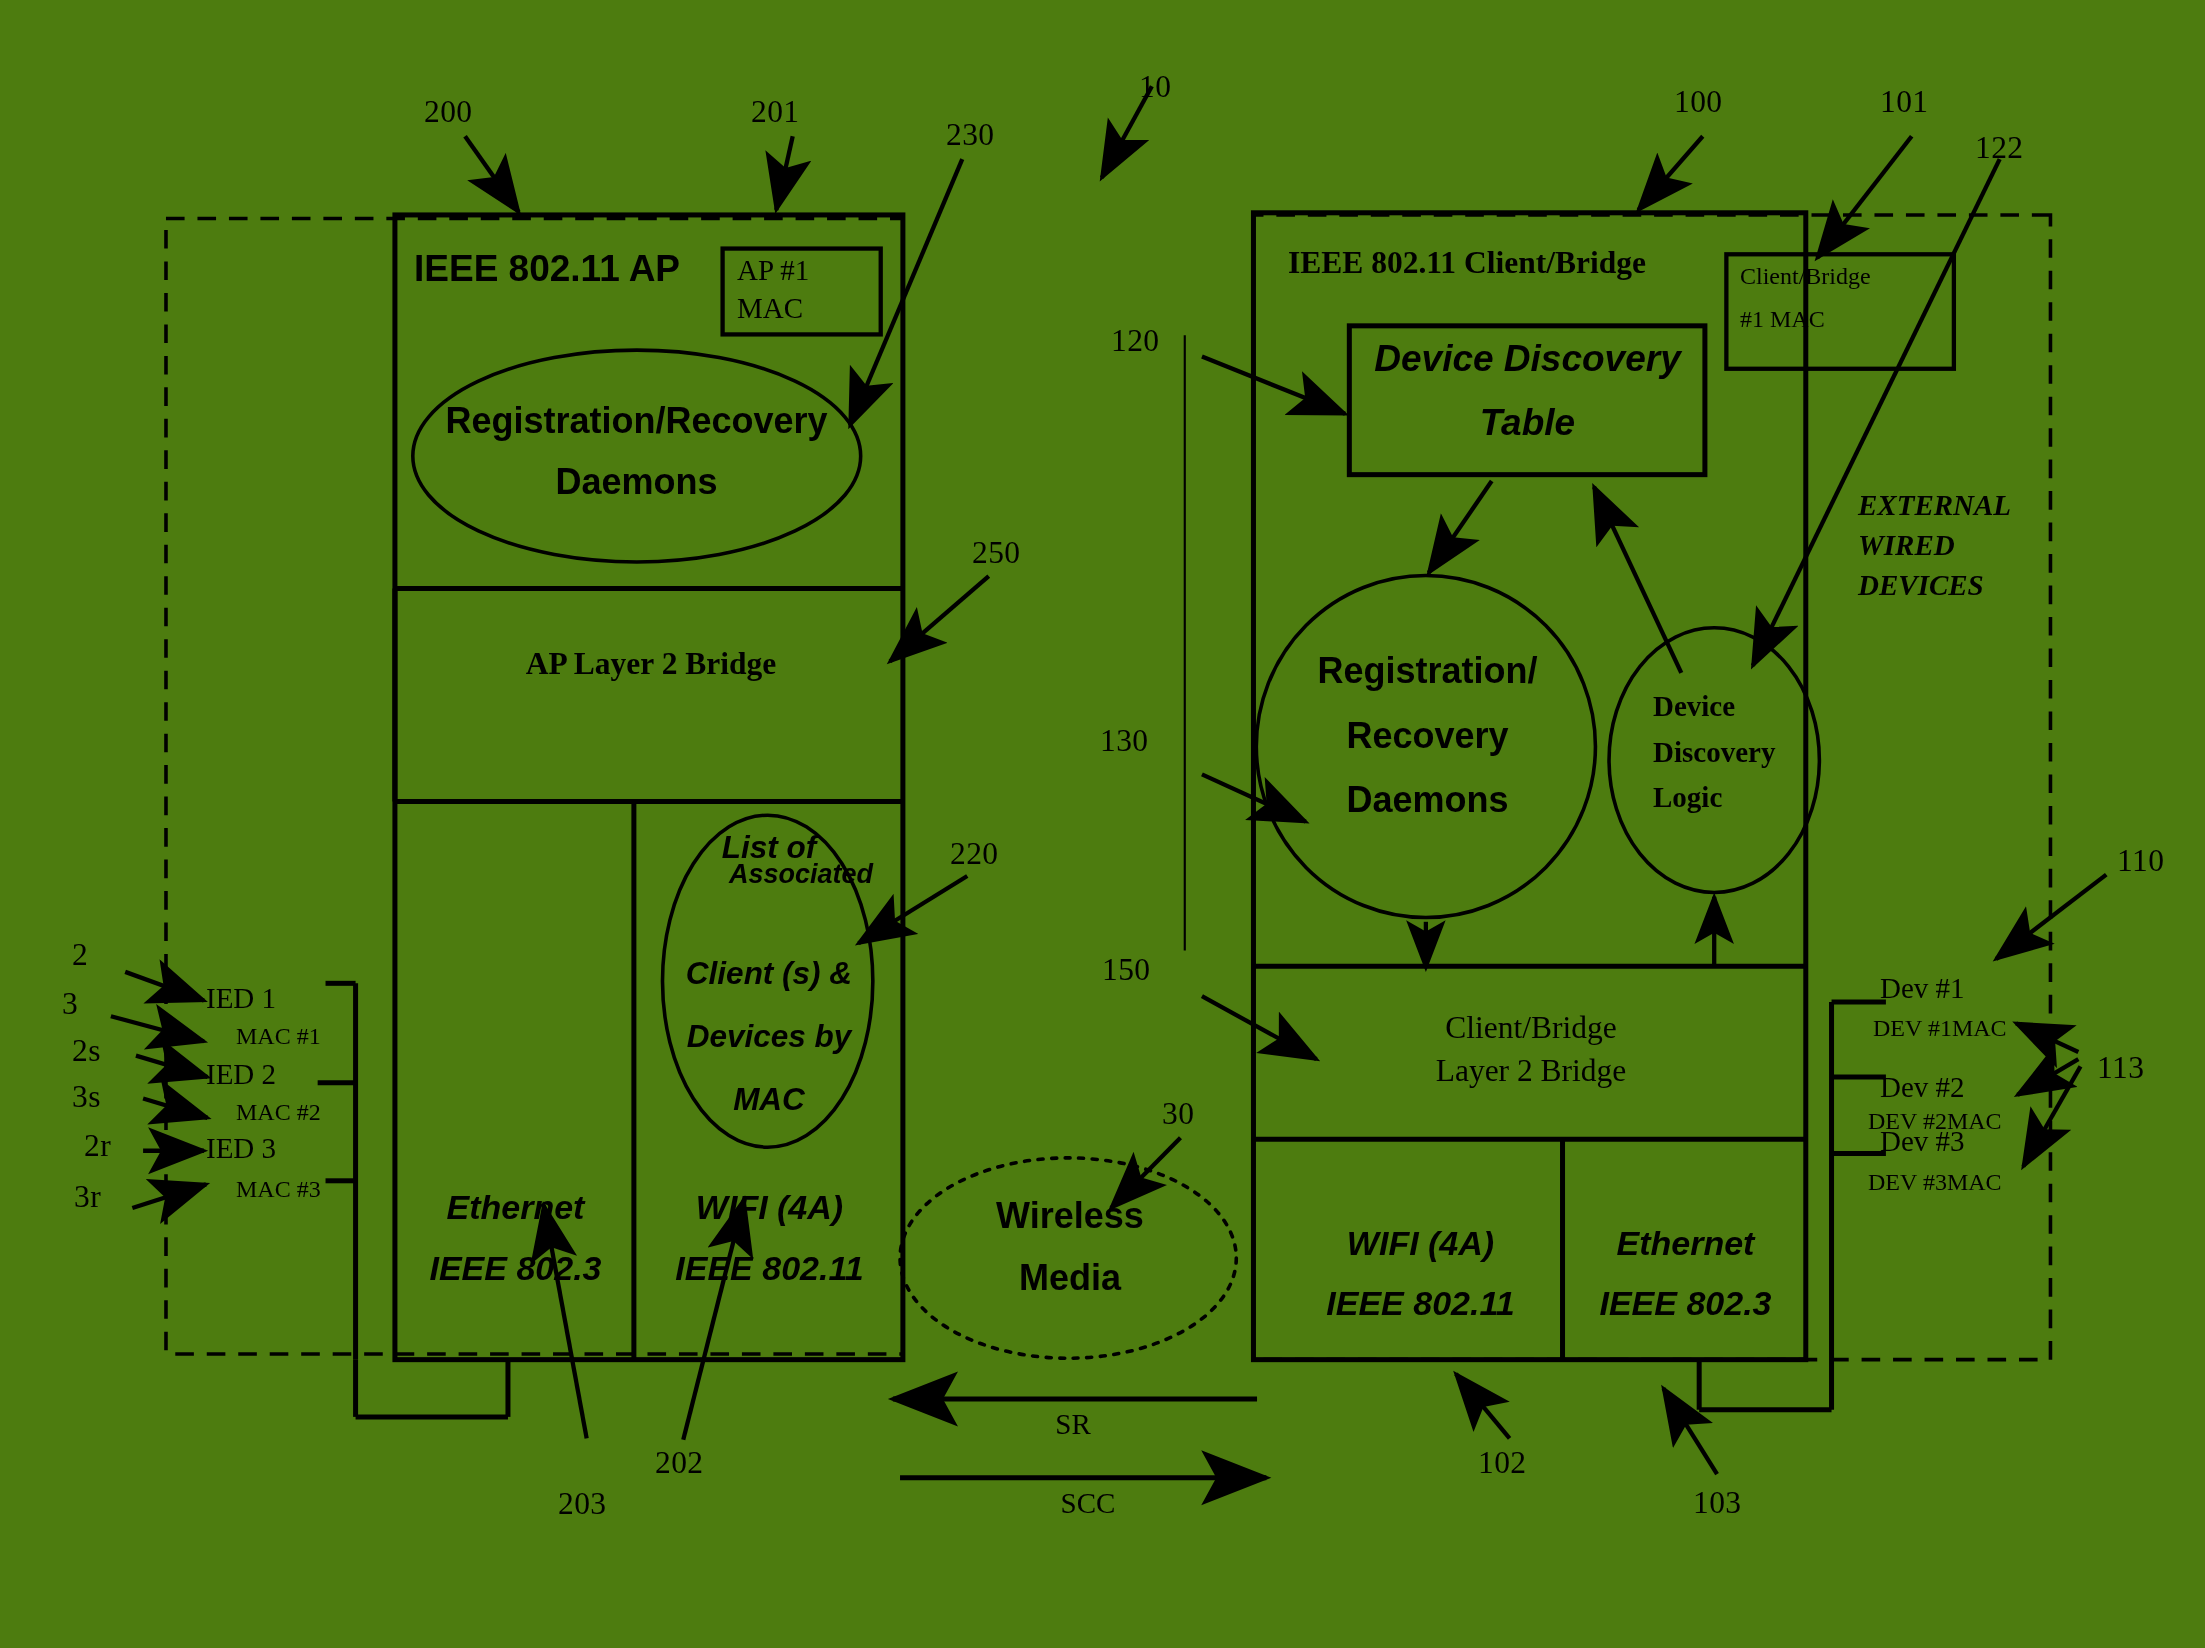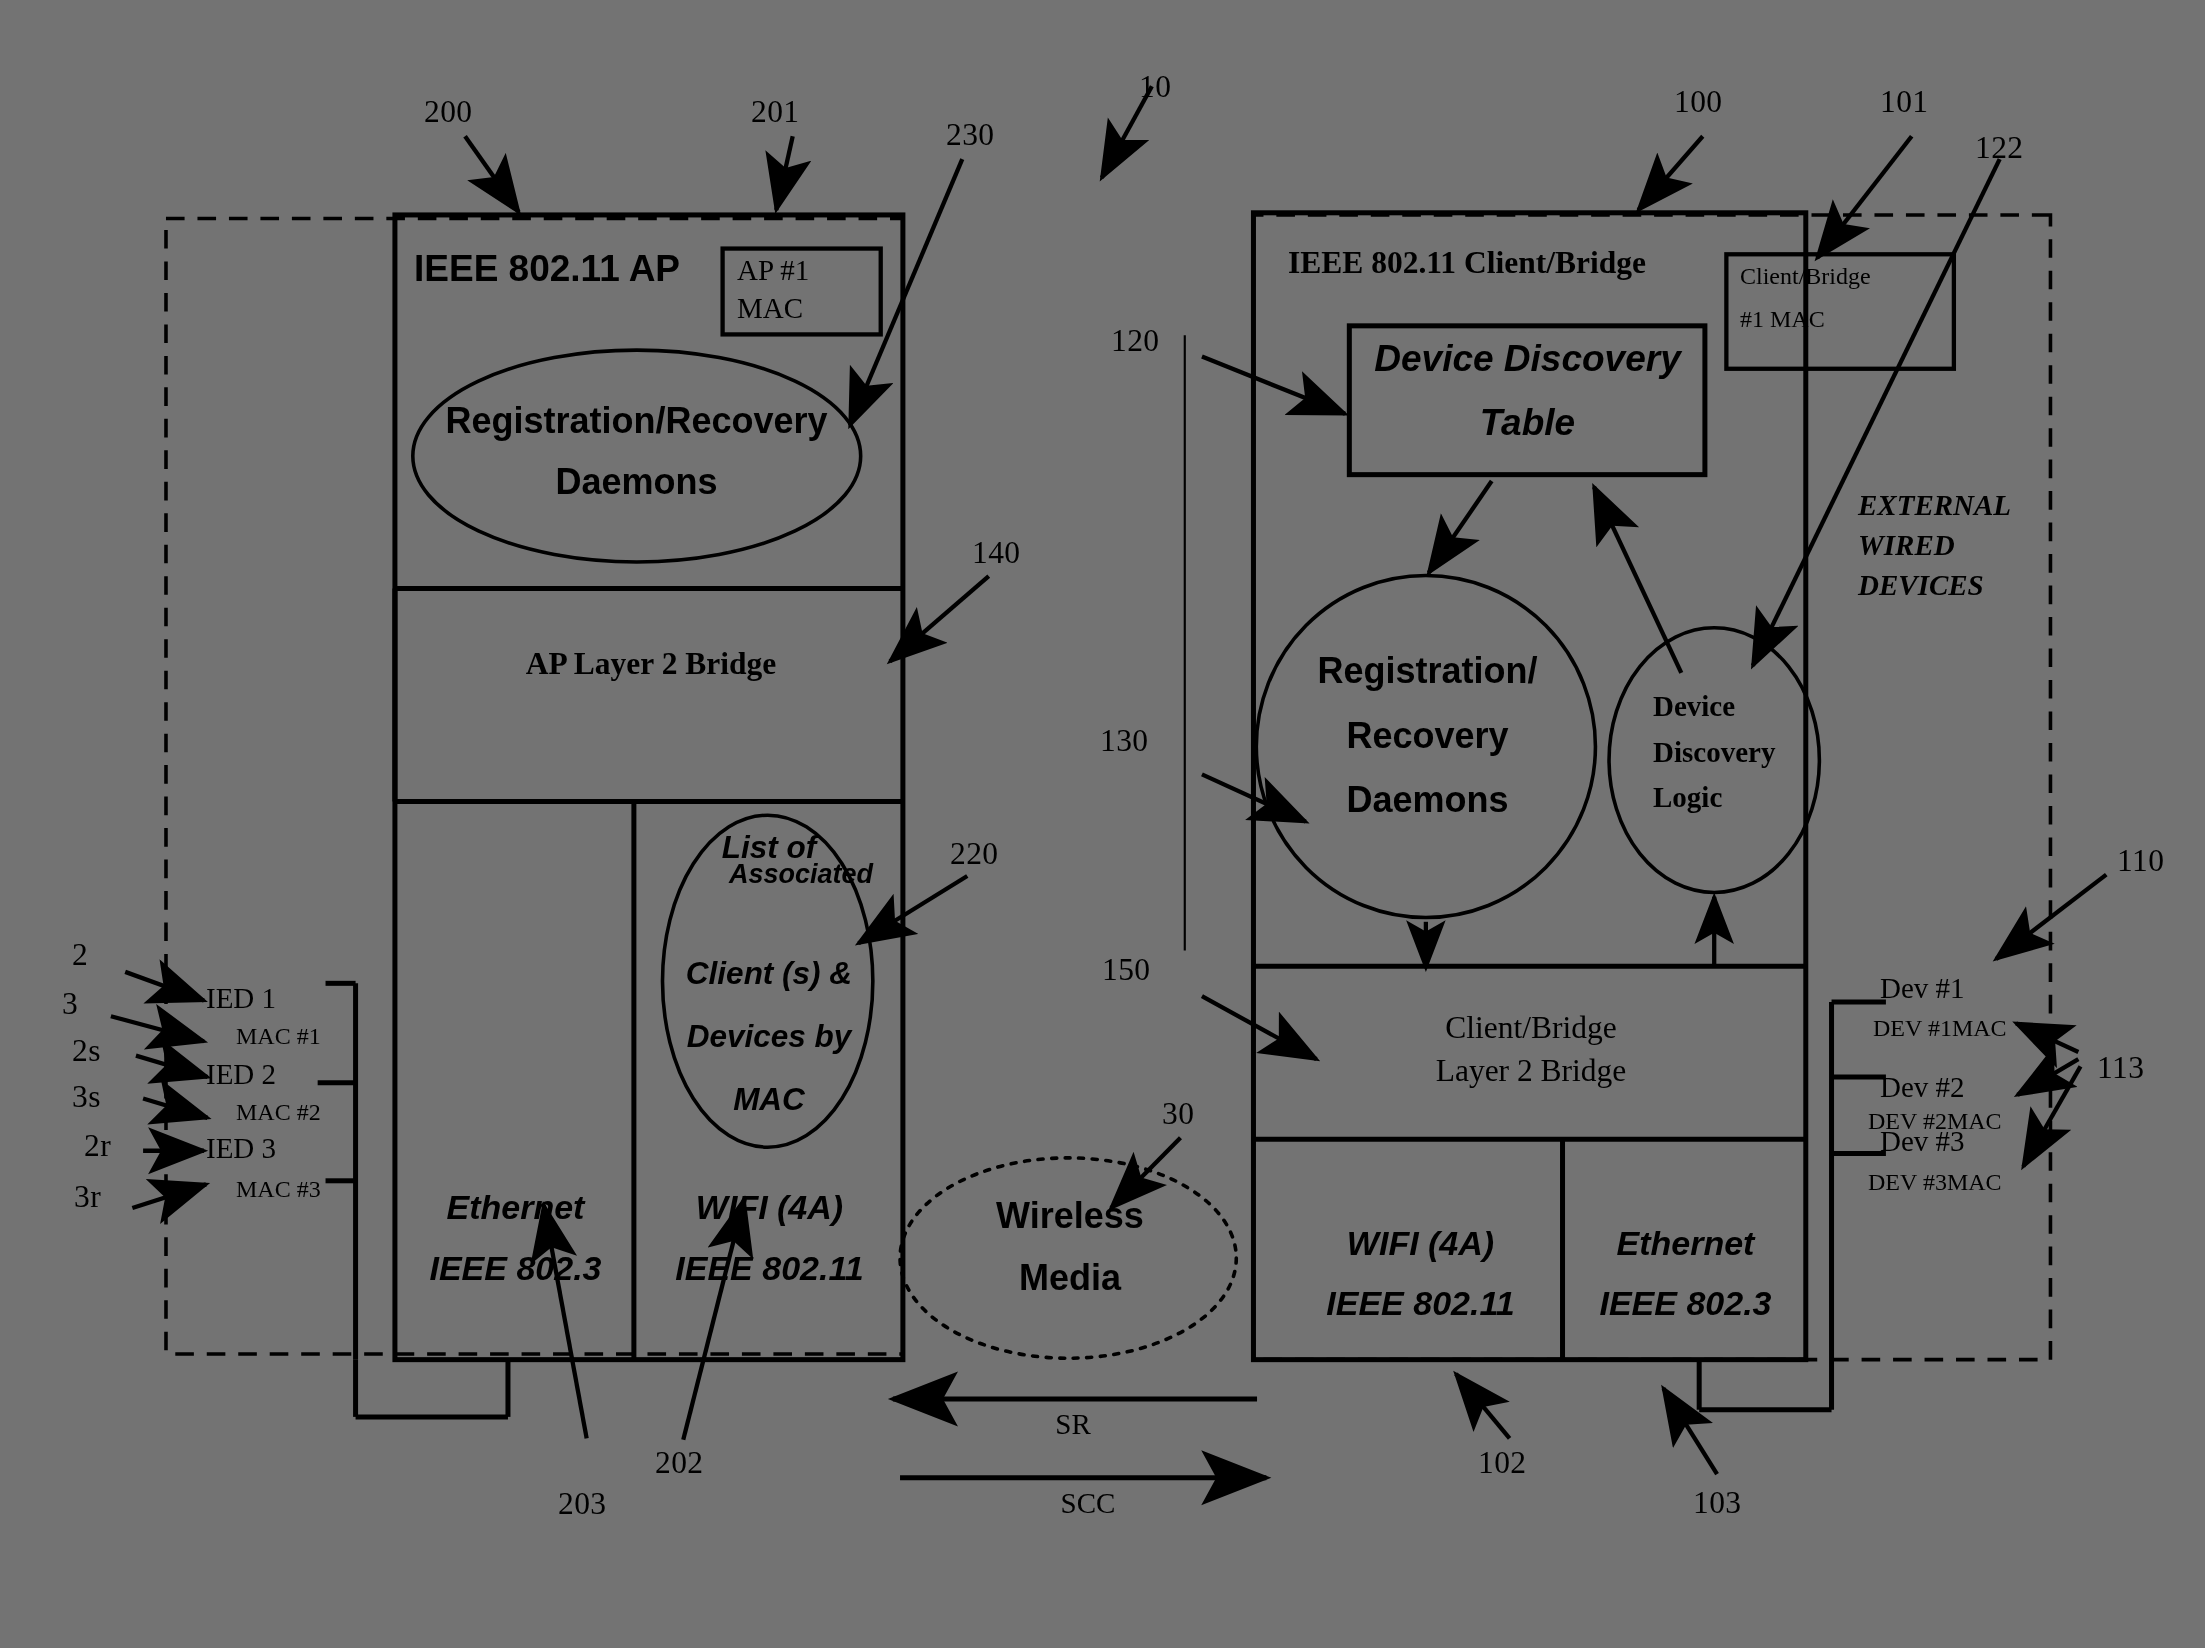--- a/index.html
+++ b/index.html
@@ -5,21 +5,21 @@
 <style>
   html, body {
     margin: 0;
     padding: 0;
     background: #ffffff;
   }
   #stage {
     position: relative;
     width: 2205px;
     height: 1649px;
-    background: #737373;
+    background: #4d7c0f;
     font-family: "Liberation Serif", serif;
     overflow: hidden;
   }
   #svgroot {
     position: absolute;
     left: 0; top: 0;
     width: 2205px;
     height: 1649px;
   }
   .lbl {
@@ -225,21 +225,21 @@
       <line x1="2560" y1="1612" x2="2636" y2="1612" stroke="#000" stroke-width="7"></line>
 
       <line x1="2560" y1="1970" x2="2375" y2="1970" stroke="#000" stroke-width="7"></line>
       <line x1="2375" y1="1900" x2="2375" y2="1970" stroke="#000" stroke-width="7"></line>
     </g>
   </svg>
 
   <div class="lbl ref" style="left:424px; top:94px;">200</div>
   <div class="lbl ref" style="left:751px; top:94px;">201</div>
   <div class="lbl ref" style="left:946px; top:117px;">230</div>
-  <div class="lbl ref" style="left:972px; top:535px;">140</div>
+  <div class="lbl ref" style="left:972px; top:535px;">250</div>
   <div class="lbl ref" style="left:950px; top:836px;">220</div>
   <div class="lbl ref" style="left:558px; top:1486px;">203</div>
   <div class="lbl ref" style="left:655px; top:1445px;">202</div>
 
   <div class="lbl bsans" style="left:414px; top:248px; font-size:37px;">IEEE 802.11 AP</div>
 
   <div class="lbl serif" style="left:737px; top:254px;">AP #1</div>
   <div class="lbl serif" style="left:737px; top:292px;">MAC</div>
 
   <div class="lbl bsans ctr" style="left:422px; top:401px; width:429px; font-size:36px;">Registration/Recovery</div>

